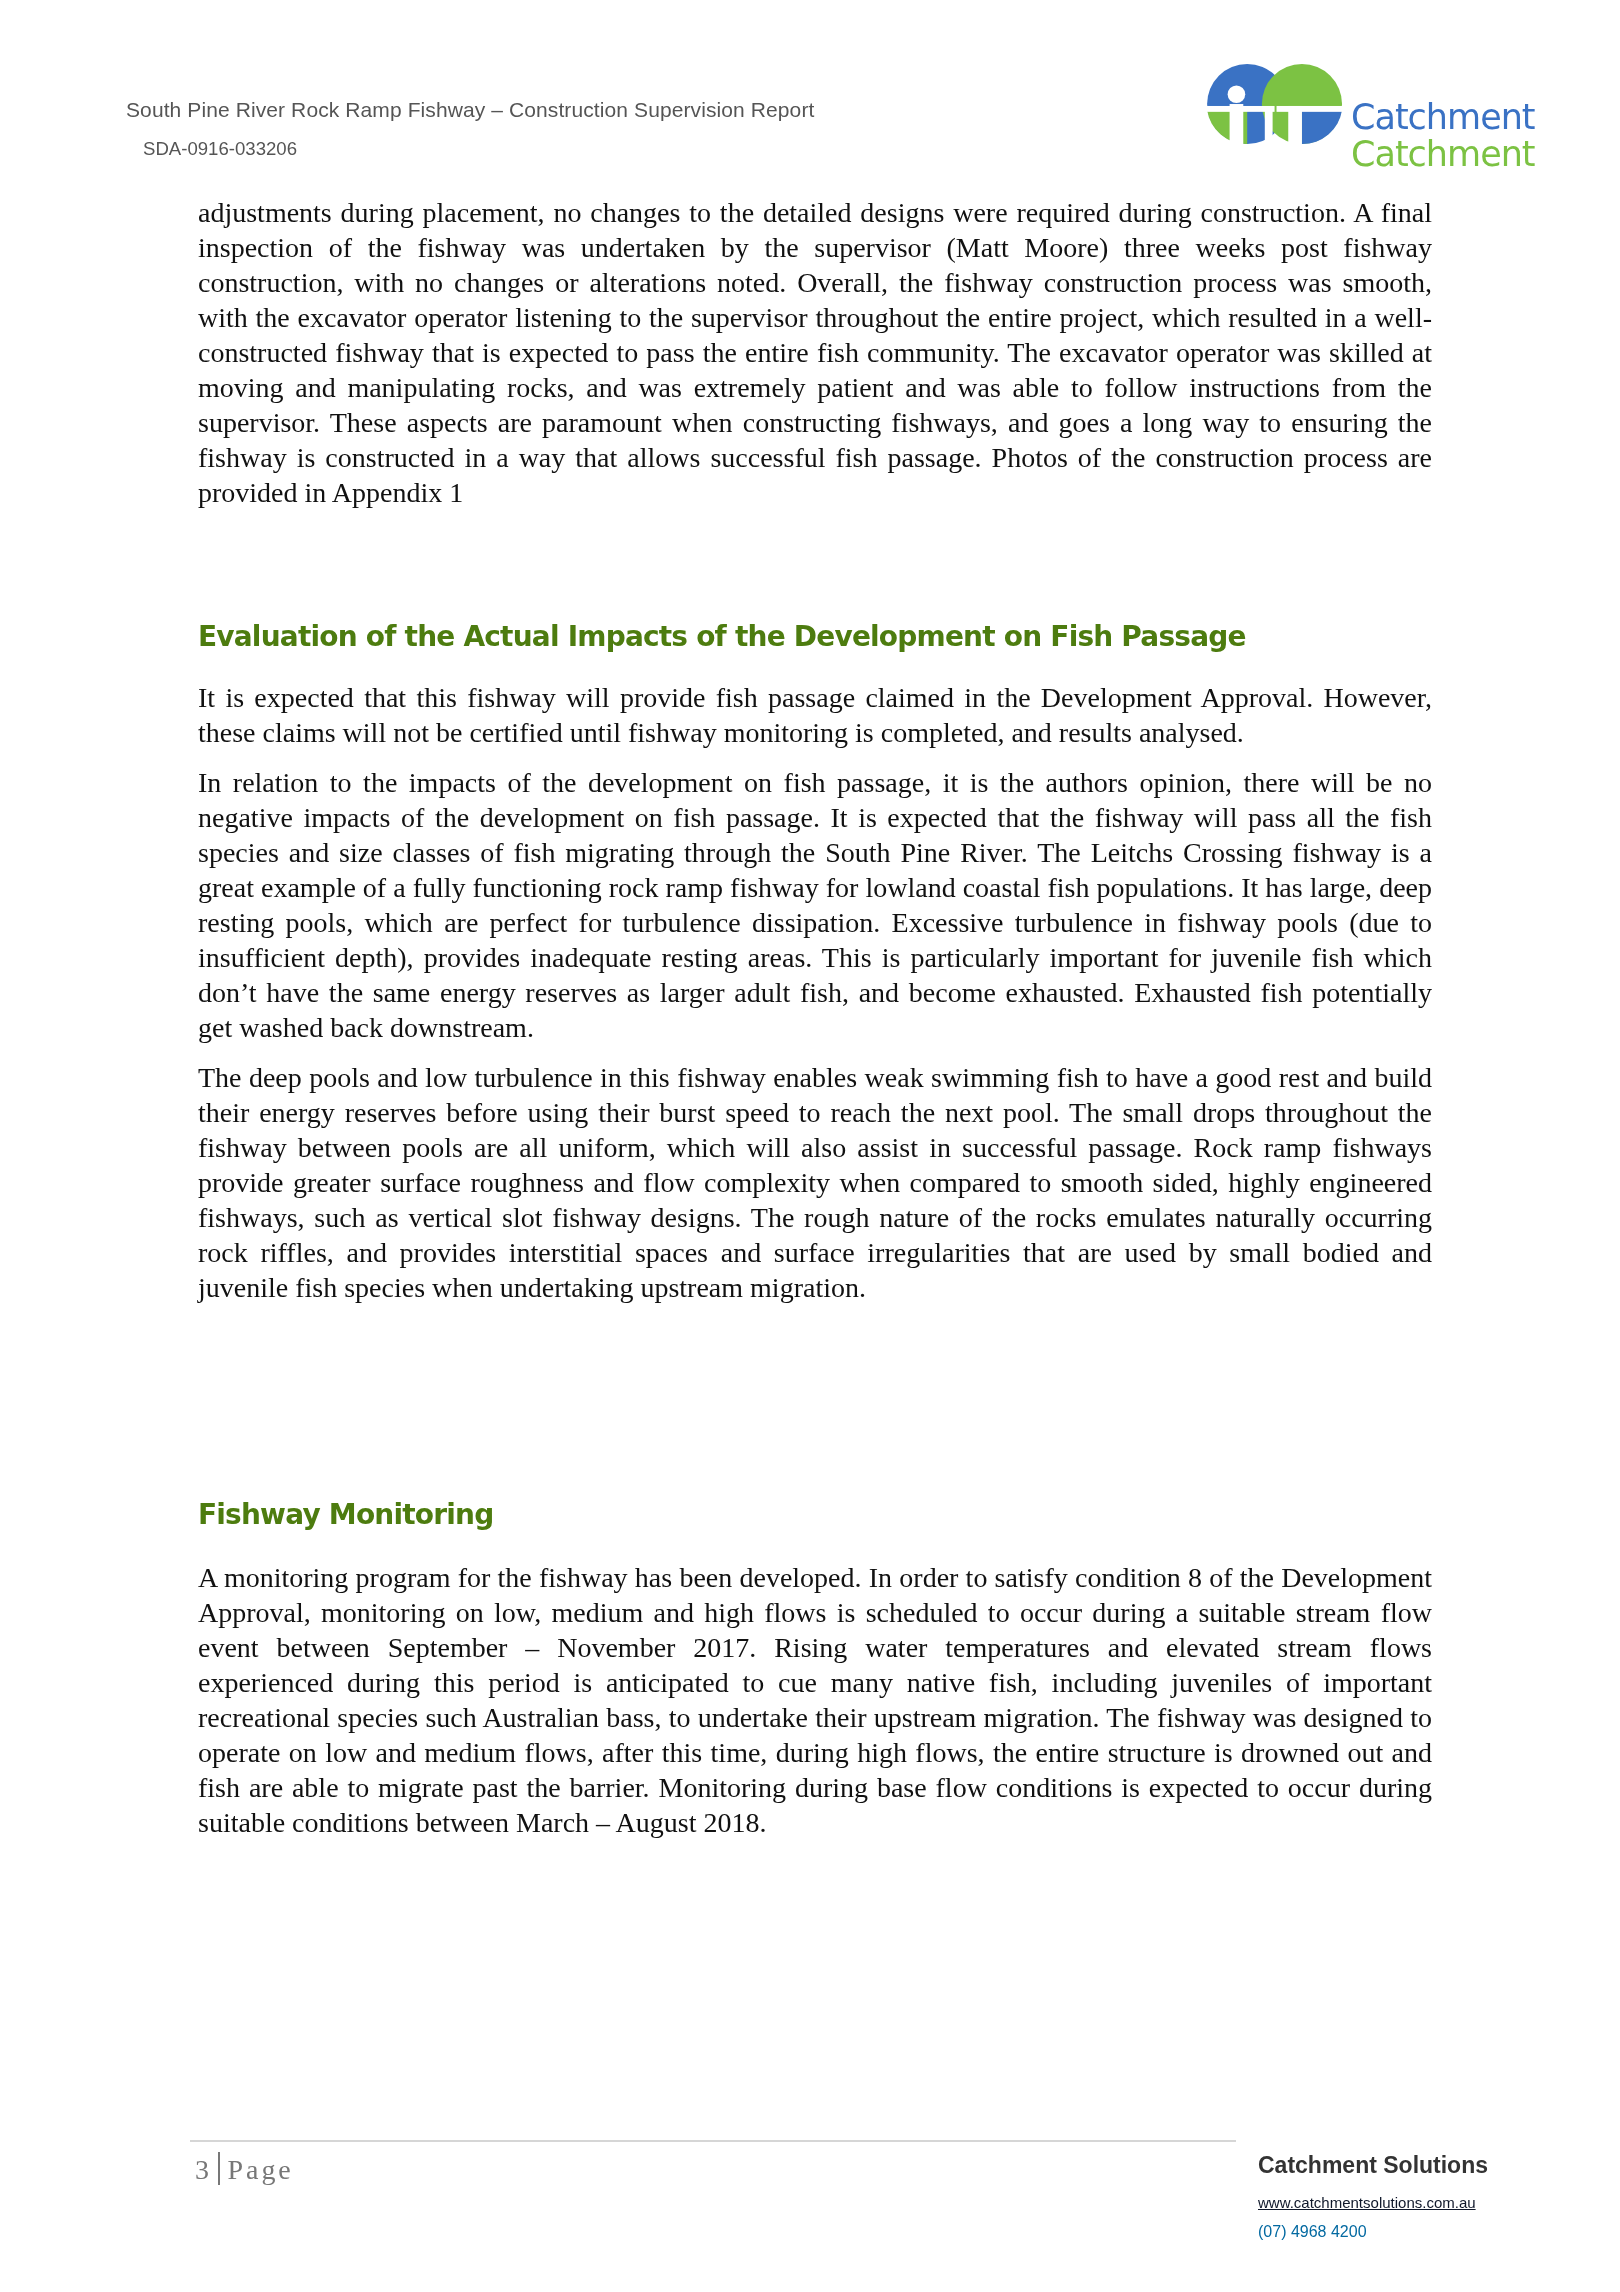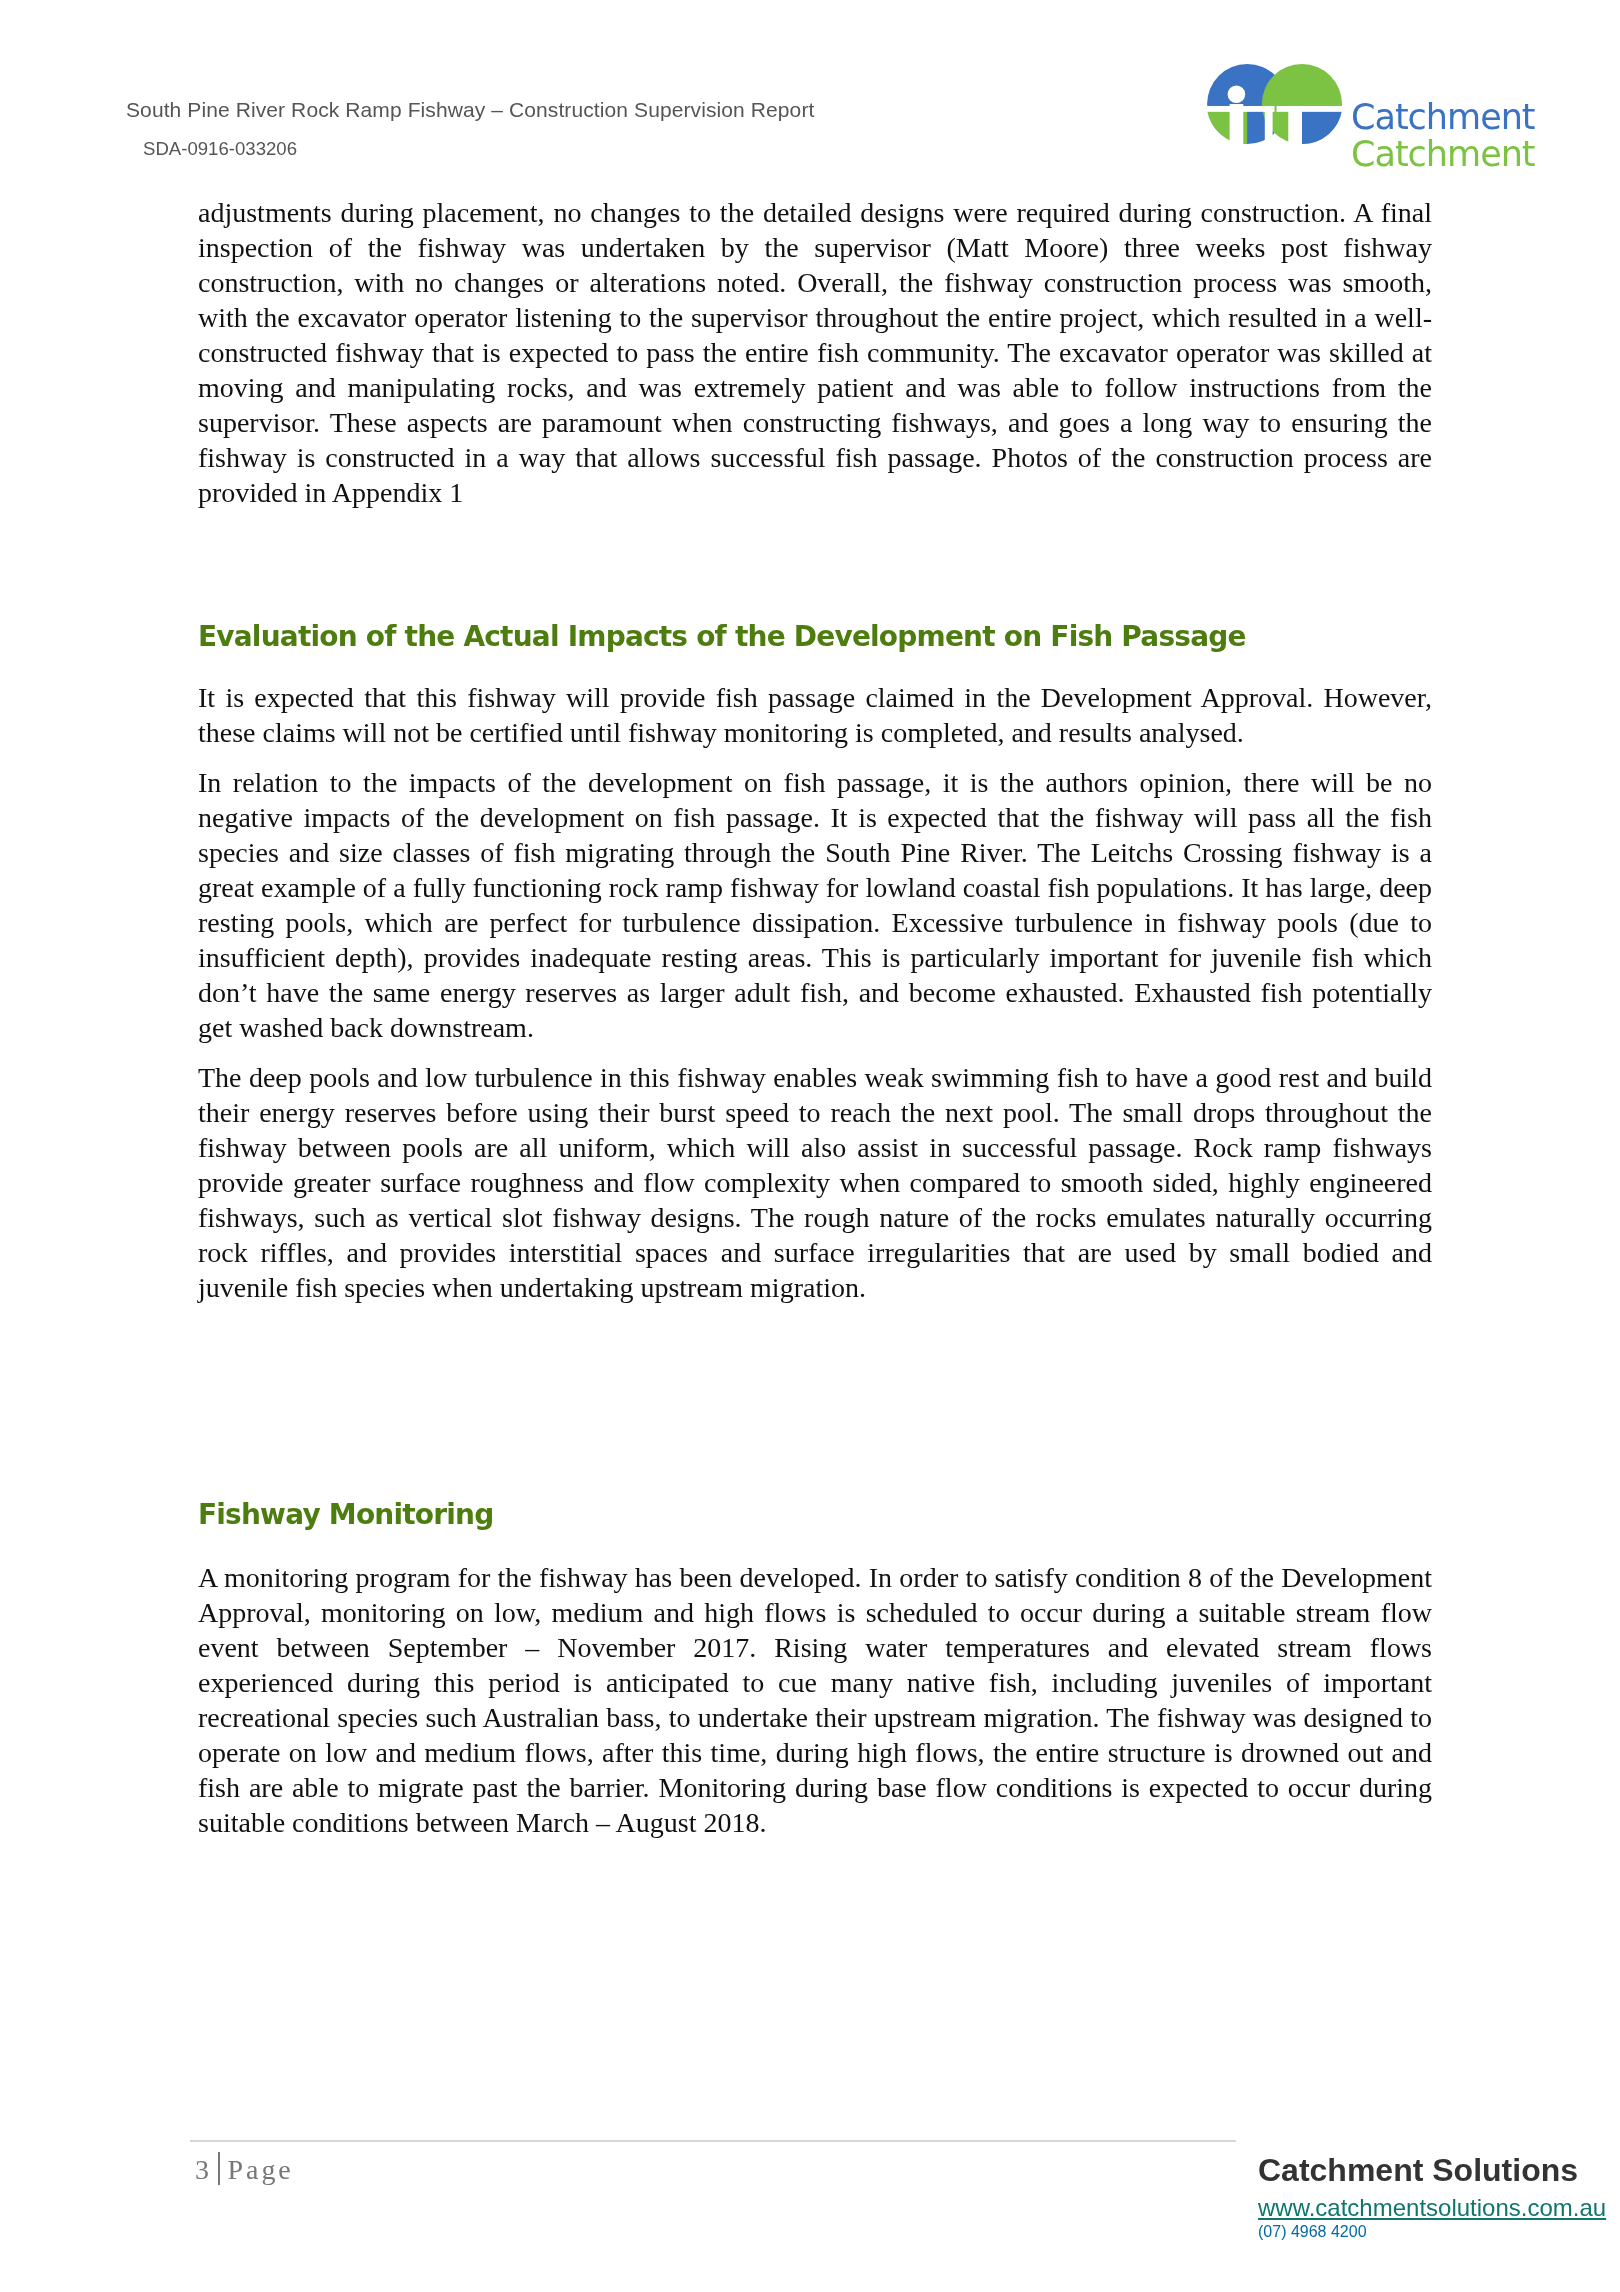--- a/index.html
+++ b/index.html
@@ -39,25 +39,25 @@
     .sec2 .h { margin-bottom: 25.5px; }
 
     .footer-rule { position: absolute; left: 190px; top: 2140px; width: 1046px; height: 2px; background: #d6d6d6; }
     .page-num {
       position: absolute; left: 195px; top: 2152px;
       font-family: "Liberation Serif", serif; font-size: 28px; color: #777777; letter-spacing: 2.9px;
     }
     .page-num .sep { display: inline-block; width: 2px; height: 33px; background: #777; vertical-align: -5.9px; margin: 0 7.8px 0 5.9px; }
     .footer-company {
       position: absolute; left: 1258px; top: 2152px;
-      font-family: "Liberation Sans", sans-serif; font-weight: bold; font-size: 32px; color: #333333;
+      font-family: "Liberation Sans", sans-serif; font-weight: bold; font-size: 23px; color: #333333;
     }
     .footer-url {
       position: absolute; left: 1258px; top: 2194px;
-      font-family: "Liberation Sans", sans-serif; font-size: 24px; color: #0f766e; text-decoration: underline; text-align: right;
+      font-family: "Liberation Sans", sans-serif; font-size: 15px; color: #0f172a; text-decoration: underline; text-align: right;
     }
     .footer-phone {
       position: absolute; left: 1258px; top: 2223px;
       font-family: "Liberation Sans", sans-serif; font-size: 16px; color: #0369a1;
     }
   </style>
 </head>
 <body>
 
 <div class="header-title">South Pine River Rock Ramp Fishway – Construction Supervision Report</div>

